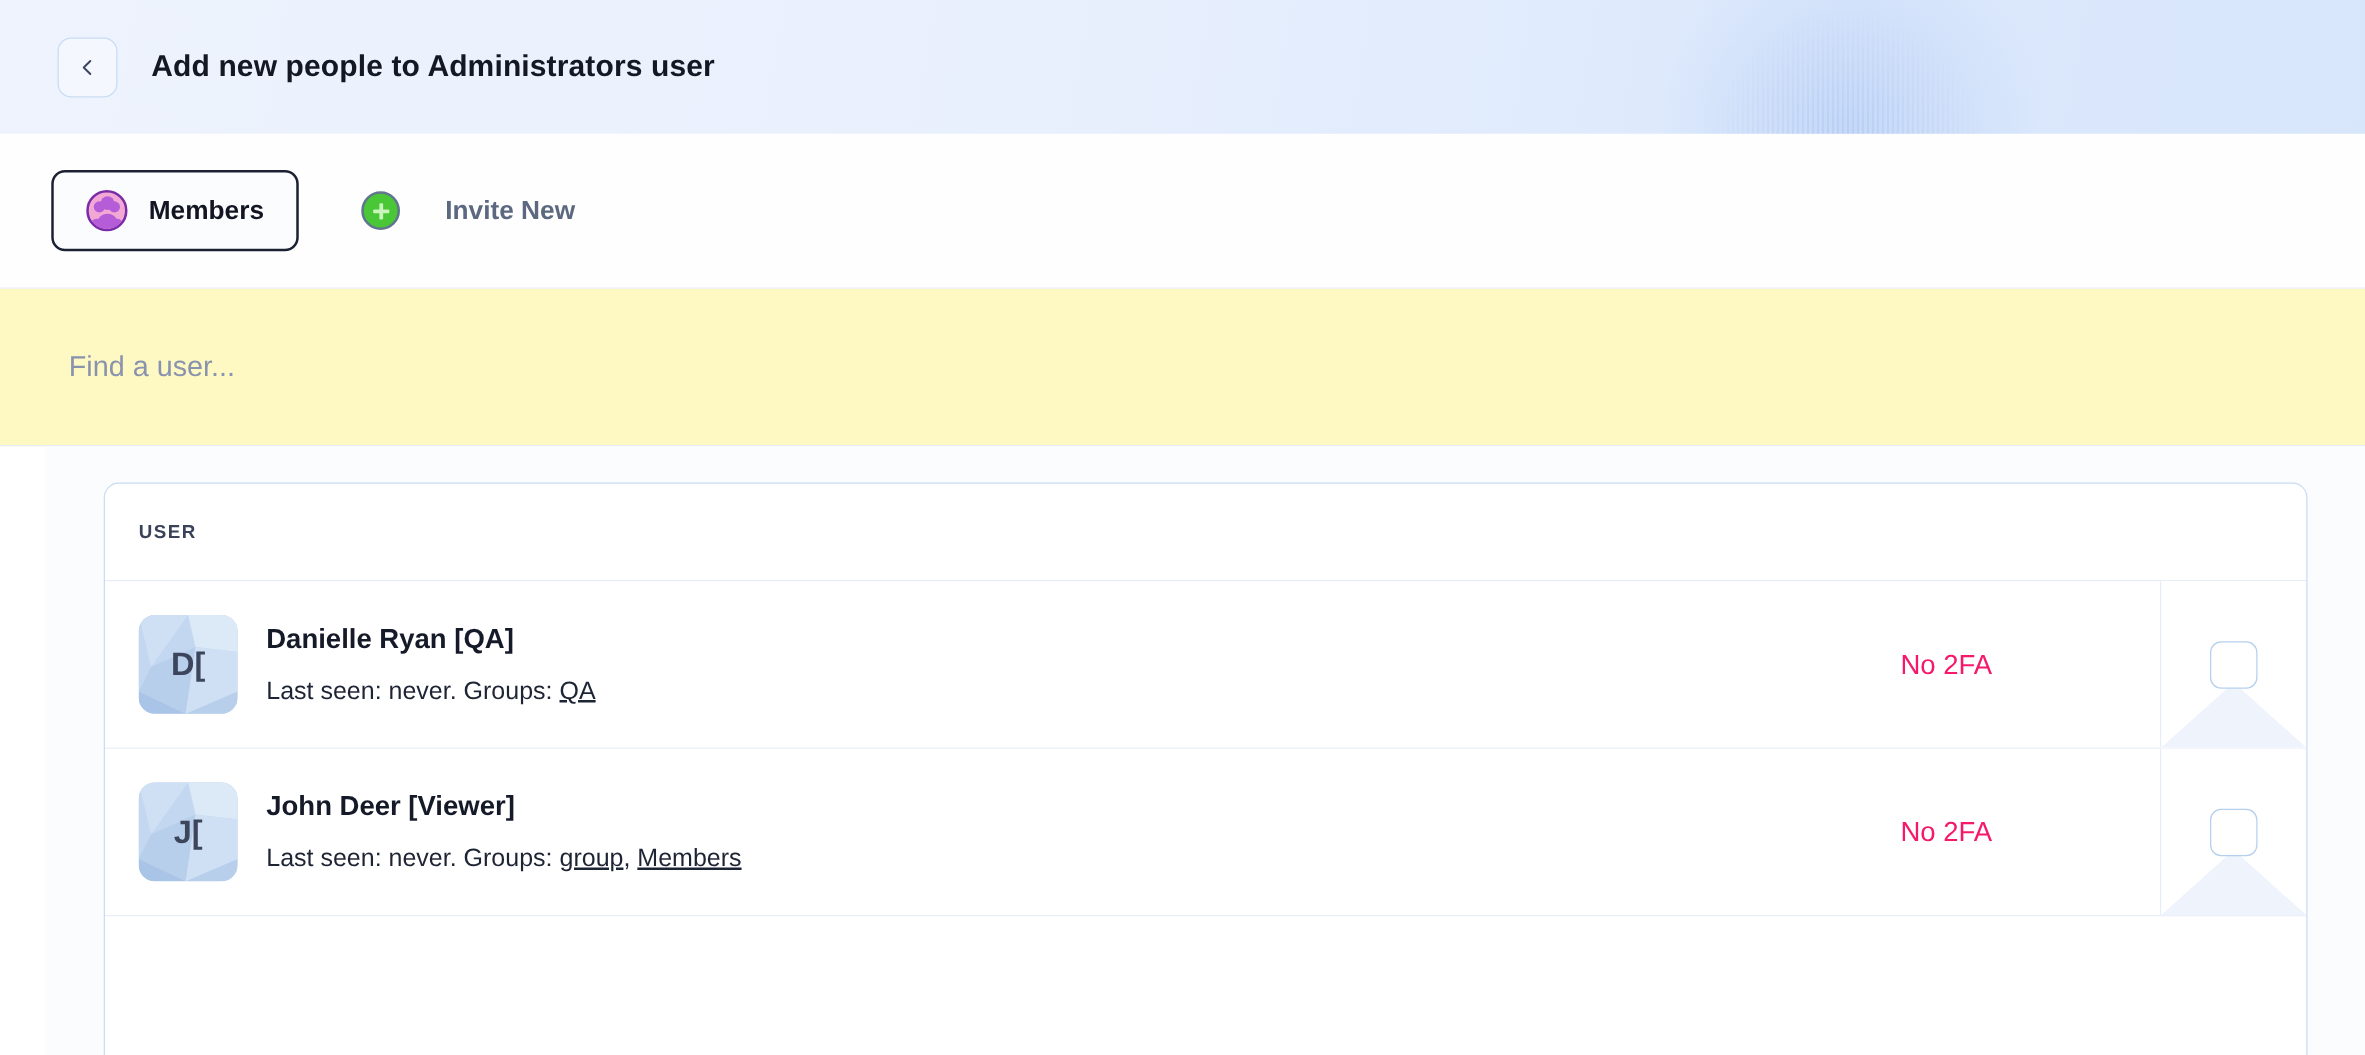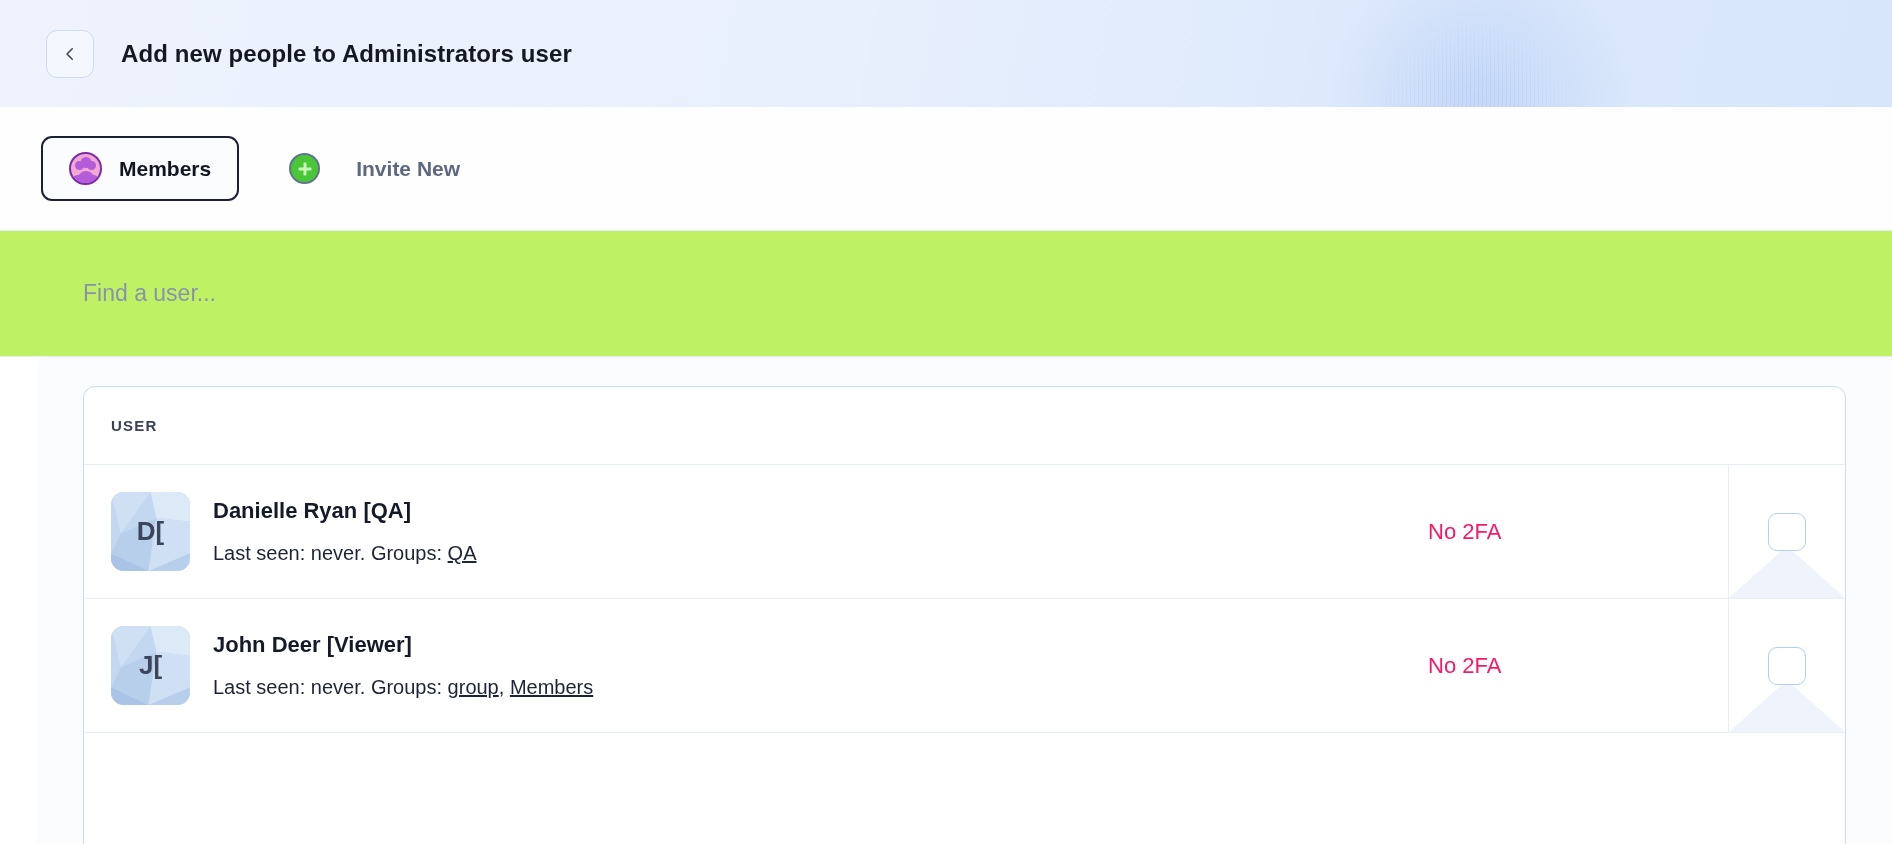--- a/index.html
+++ b/index.html
@@ -107,23 +107,23 @@
   }
   .icon-invite::before, .icon-invite::after {
     content:""; position:absolute; background:#c9f5bd; border-radius:1px;
   }
   .icon-invite::before { width:13px; height:3px; left:50%; top:50%; transform:translate(-50%,-50%); }
   .icon-invite::after  { width:3px; height:13px; left:50%; top:50%; transform:translate(-50%,-50%); }
 
   
   .search-bar {
     height:126px;
-    background:#bef264;
+    background:#fef9c3;
     display:flex; align-items:center;
-    padding-left:83px;
+    padding-left:55px;
     border-bottom:1px solid #e6edf9;
   }
   .search-input {
     border:none; outline:none; background:transparent;
     font-family:"Liberation Sans", sans-serif;
     font-size:23px;
     color:#2a3147;
     width:700px;
   }
   .search-input::placeholder { color:#8a93ad; }
@@ -178,21 +178,21 @@
     color:#3d455d;
     letter-spacing:0px;
   }
   .user-text { display:flex; flex-direction:column; gap:18px; }
   .user-name { font-size:22px; font-weight:bold; color:#151a28; }
   .user-meta { font-size:20px; color:#1d2434; }
   .group-link { color:#1d2434; text-decoration:underline; cursor:pointer; }
 
   .twofa-cell {
     width:300px;
-    display:flex; align-items:center; justify-content:flex-start;
+    display:flex; align-items:center; justify-content:center;
     padding-right:42px;
   }
   .twofa { font-size:22px; color:#f5186b; white-space:nowrap; }
 
   .check-cell {
     width:117px;
     border-left:1px solid #e6edf9;
     display:flex; align-items:center; justify-content:center;
     position:relative;
     background:#ffffff;

